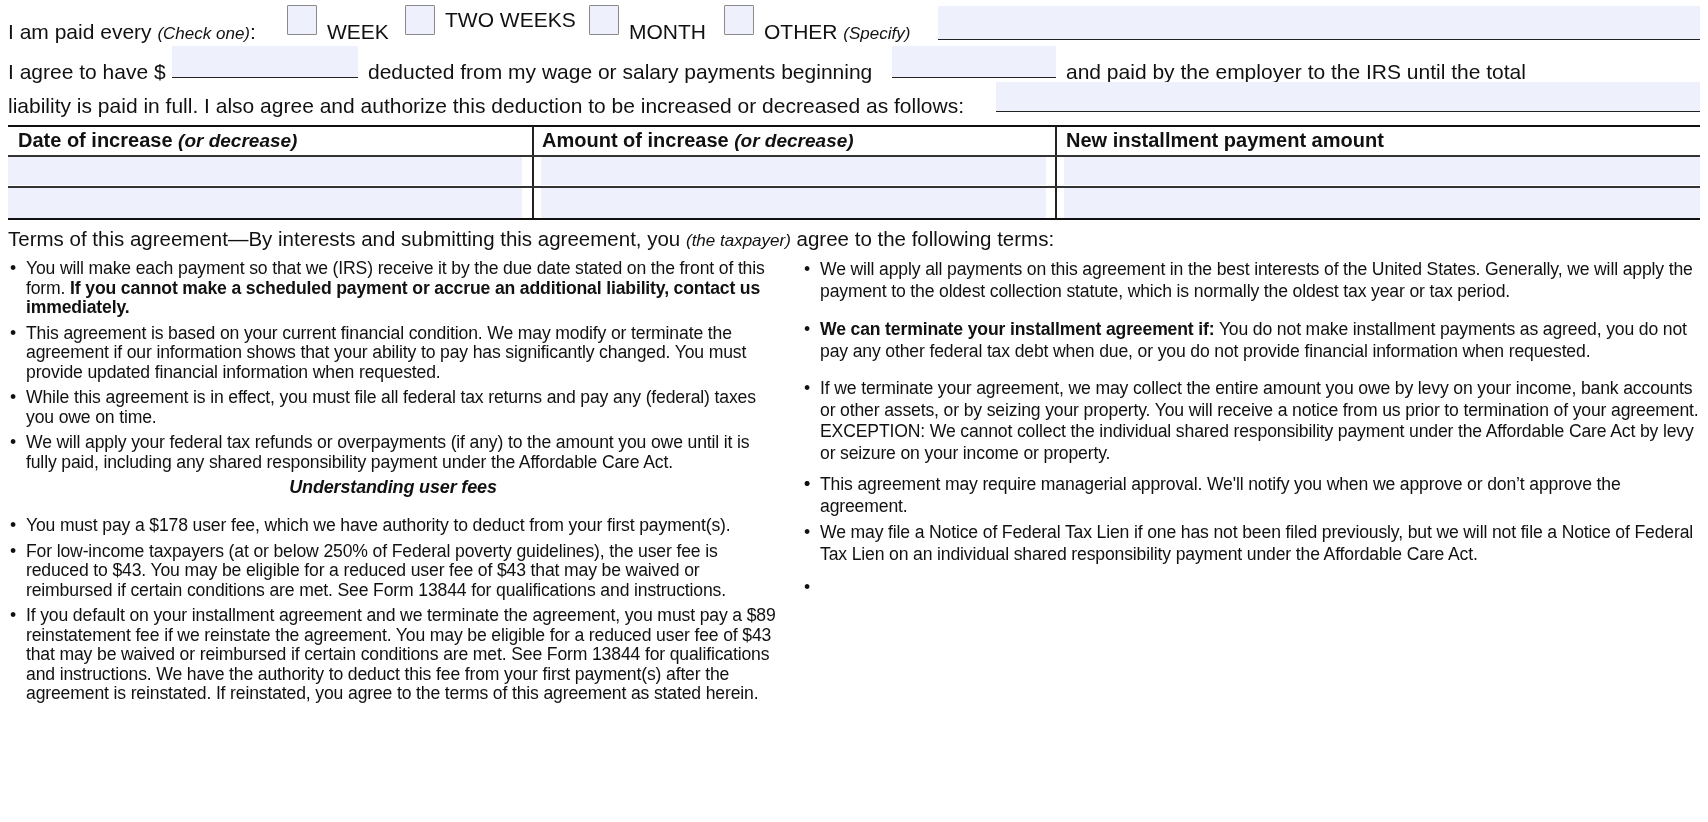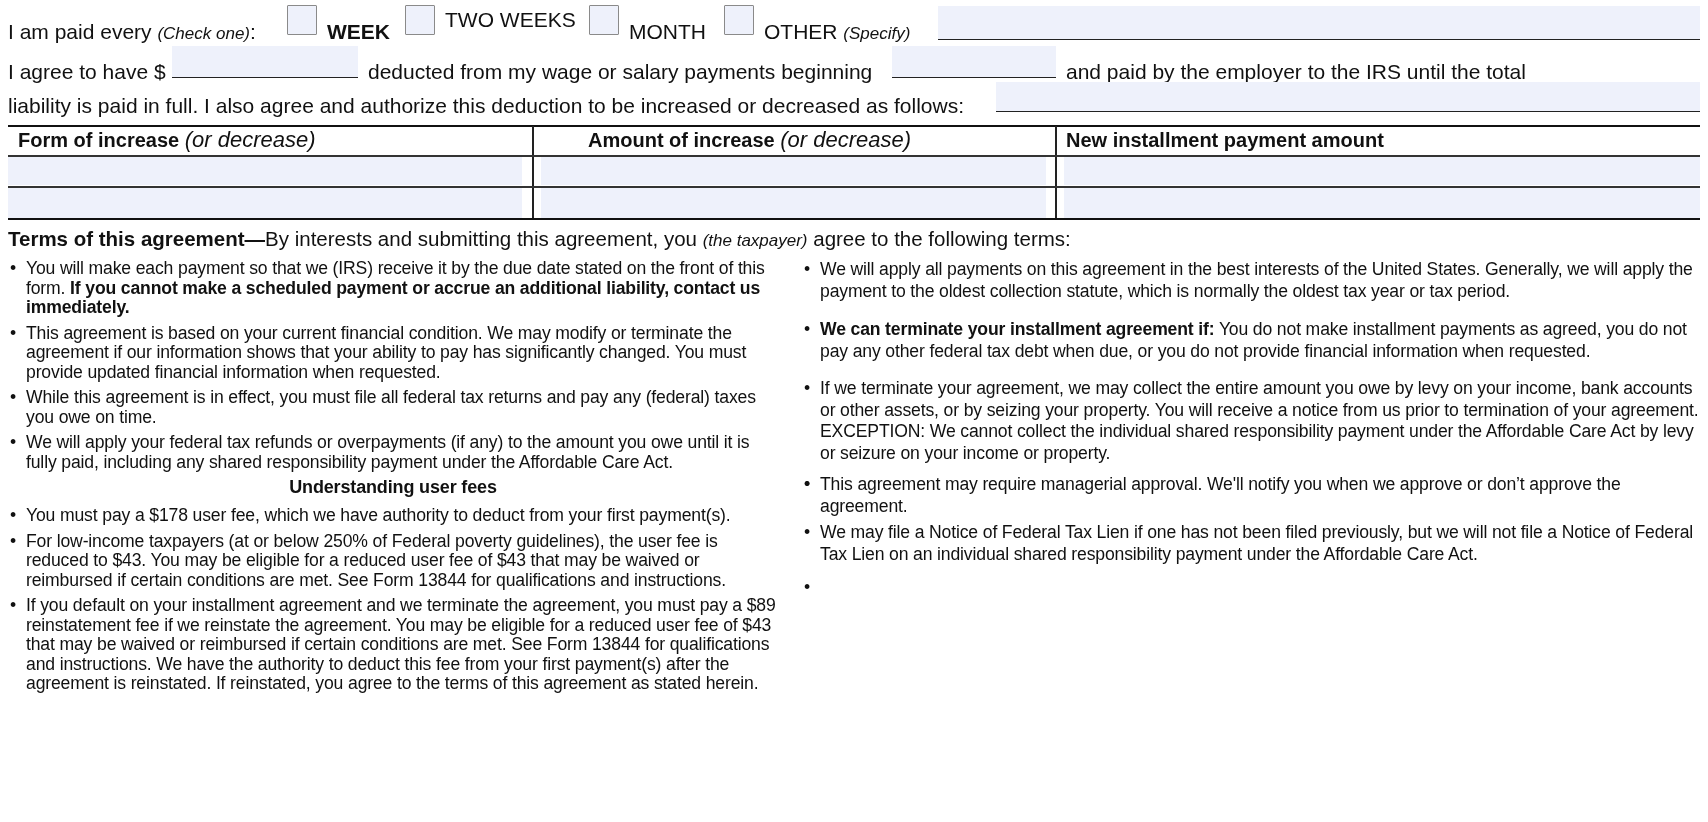--- a/index.html
+++ b/index.html
@@ -19,43 +19,43 @@
     position: absolute; width: 30px; height: 30px; box-sizing: border-box;
     background: #eef1fb; border: 1.5px solid #8a8a8a; border-radius: 1px;
     cursor: pointer;
   }
   
   .tbl-top { position: absolute; left: 8px; top: 125px; width: 1692px; height: 2px; background: #111; }
   .tbl-row-line { position: absolute; left: 8px; width: 1692px; height: 1.5px; background: #333; }
   .tbl-bottom { position: absolute; left: 8px; top: 218px; width: 1692px; height: 2px; background: #111; }
   .tbl-vline { position: absolute; top: 126px; width: 1.5px; height: 93px; background: #222; }
   .th { position: absolute; top: 128px; font-size: 20px; font-weight: bold; white-space: nowrap; line-height: 24px; }
-  .th .it { font-size: 22px; font-weight: normal; }
+  .th .it { font-size: 19px; font-weight: bold; }
   .cell {
     position: absolute; background: #eef1fb; box-sizing: border-box;
     border: none; outline: none; font-family: "Liberation Sans", sans-serif; font-size: 18px; padding: 0 4px;
   }
   
   .terms-head { position: absolute; left: 8px; top: 227px; font-size: 20.5px; line-height: 24px; white-space: nowrap; }
-  .terms-head b { font-weight: bold; }
+  .terms-head b { font-weight: normal; }
   .col { position: absolute; font-size: 17.6px; line-height: 19.5px; letter-spacing: -0.15px; }
   .bullet { position: relative; padding-left: 18px; margin: 0; }
   .bullet .dot { position: absolute; left: 2px; top: 0; }
   .subhead { text-align: center; font-weight: bold; font-size: 18px; line-height: 22px; }
 </style>
 </head>
 <body>
 
 <div class="abs line-text" style="left:8px; top:12px;">
   <span>I am paid every</span>
   <span class="it">(Check one)</span><span>:</span>
 </div>
 
 <div class="cb" style="left:287px; top:5px;"></div>
-<div class="abs line-text" style="left:327px; top:12px;font-weight:bold;">WEEK</div>
+<div class="abs line-text" style="left:327px; top:12px;">WEEK</div>
 
 <div class="cb" style="left:405px; top:5px;"></div>
 <div class="abs line-text" style="left:445px; top:0;">TWO WEEKS</div>
 
 <div class="cb" style="left:589px; top:5px;"></div>
 <div class="abs line-text" style="left:629px; top:12px;">MONTH</div>
 
 <div class="cb" style="left:724px; top:5px;"></div>
 <div class="abs line-text" style="left:764px; top:12px;">
   <span>OTHER</span>
@@ -71,24 +71,24 @@
 
 <div class="abs line-text" style="left:8px; top:86px;">liability is paid in full. I also agree and authorize this deduction to be increased or decreased as follows:</div>
 <input class="field" style="left: 996px; top: 82px; width: 704px; height: 30px;" value="">
 
 <div>
   <div class="tbl-top"></div>
   <div class="tbl-vline" style="left:532px;"></div>
   <div class="tbl-vline" style="left:1055px;"></div>
 
   <div class="th" style="left:18px;">
-    <span>Form of increase</span>
+    <span>Date of increase</span>
     <span class="it">(or decrease)</span>
   </div>
-  <div class="th" style="left:542px;margin-left:46px;">
+  <div class="th" style="left:542px;">
     <span>Amount of increase</span>
     <span class="it">(or decrease)</span>
   </div>
   <div class="th" style="left:1066px;">
     <span>New installment payment amount</span>
   </div>
 
   <div class="tbl-row-line" style="top:155px;"></div>
 
   <div>
@@ -120,21 +120,21 @@
     <span>This agreement is based on your current financial condition. We may modify or terminate the agreement if our information shows that your ability to pay has significantly changed. You must provide updated financial information when requested.</span>
   </p>
   <p class="bullet" style="margin-bottom:6px;">
     <span class="dot">•</span>
     <span>While this agreement is in effect, you must file all federal tax returns and pay any (federal) taxes you owe on time.</span>
   </p>
   <p class="bullet" style="margin-bottom:4px;">
     <span class="dot">•</span>
     <span>We will apply your federal tax refunds or overpayments (if any) to the amount you owe until it is fully paid, including any shared responsibility payment under the Affordable Care Act.</span>
   </p>
-  <div class="subhead" style="margin-bottom:8px;">Understanding user fees</div>
+  <div class="subhead" style="margin-bottom:18px;font-style:italic;">Understanding user fees</div>
   <p class="bullet" style="margin-bottom:6px;">
     <span class="dot">•</span>
     <span>You must pay a $178 user fee, which we have authority to deduct from your first payment(s).</span>
   </p>
   <p class="bullet" style="margin-bottom:6px;">
     <span class="dot">•</span>
     <span>For low-income taxpayers (at or below 250% of Federal poverty guidelines), the user fee is reduced to $43. You may be eligible for a reduced user fee of $43 that may be waived or reimbursed if certain conditions are met. See Form 13844 for qualifications and instructions.</span>
   </p>
   <p class="bullet" style="margin-bottom:0;">
     <span class="dot">•</span>

